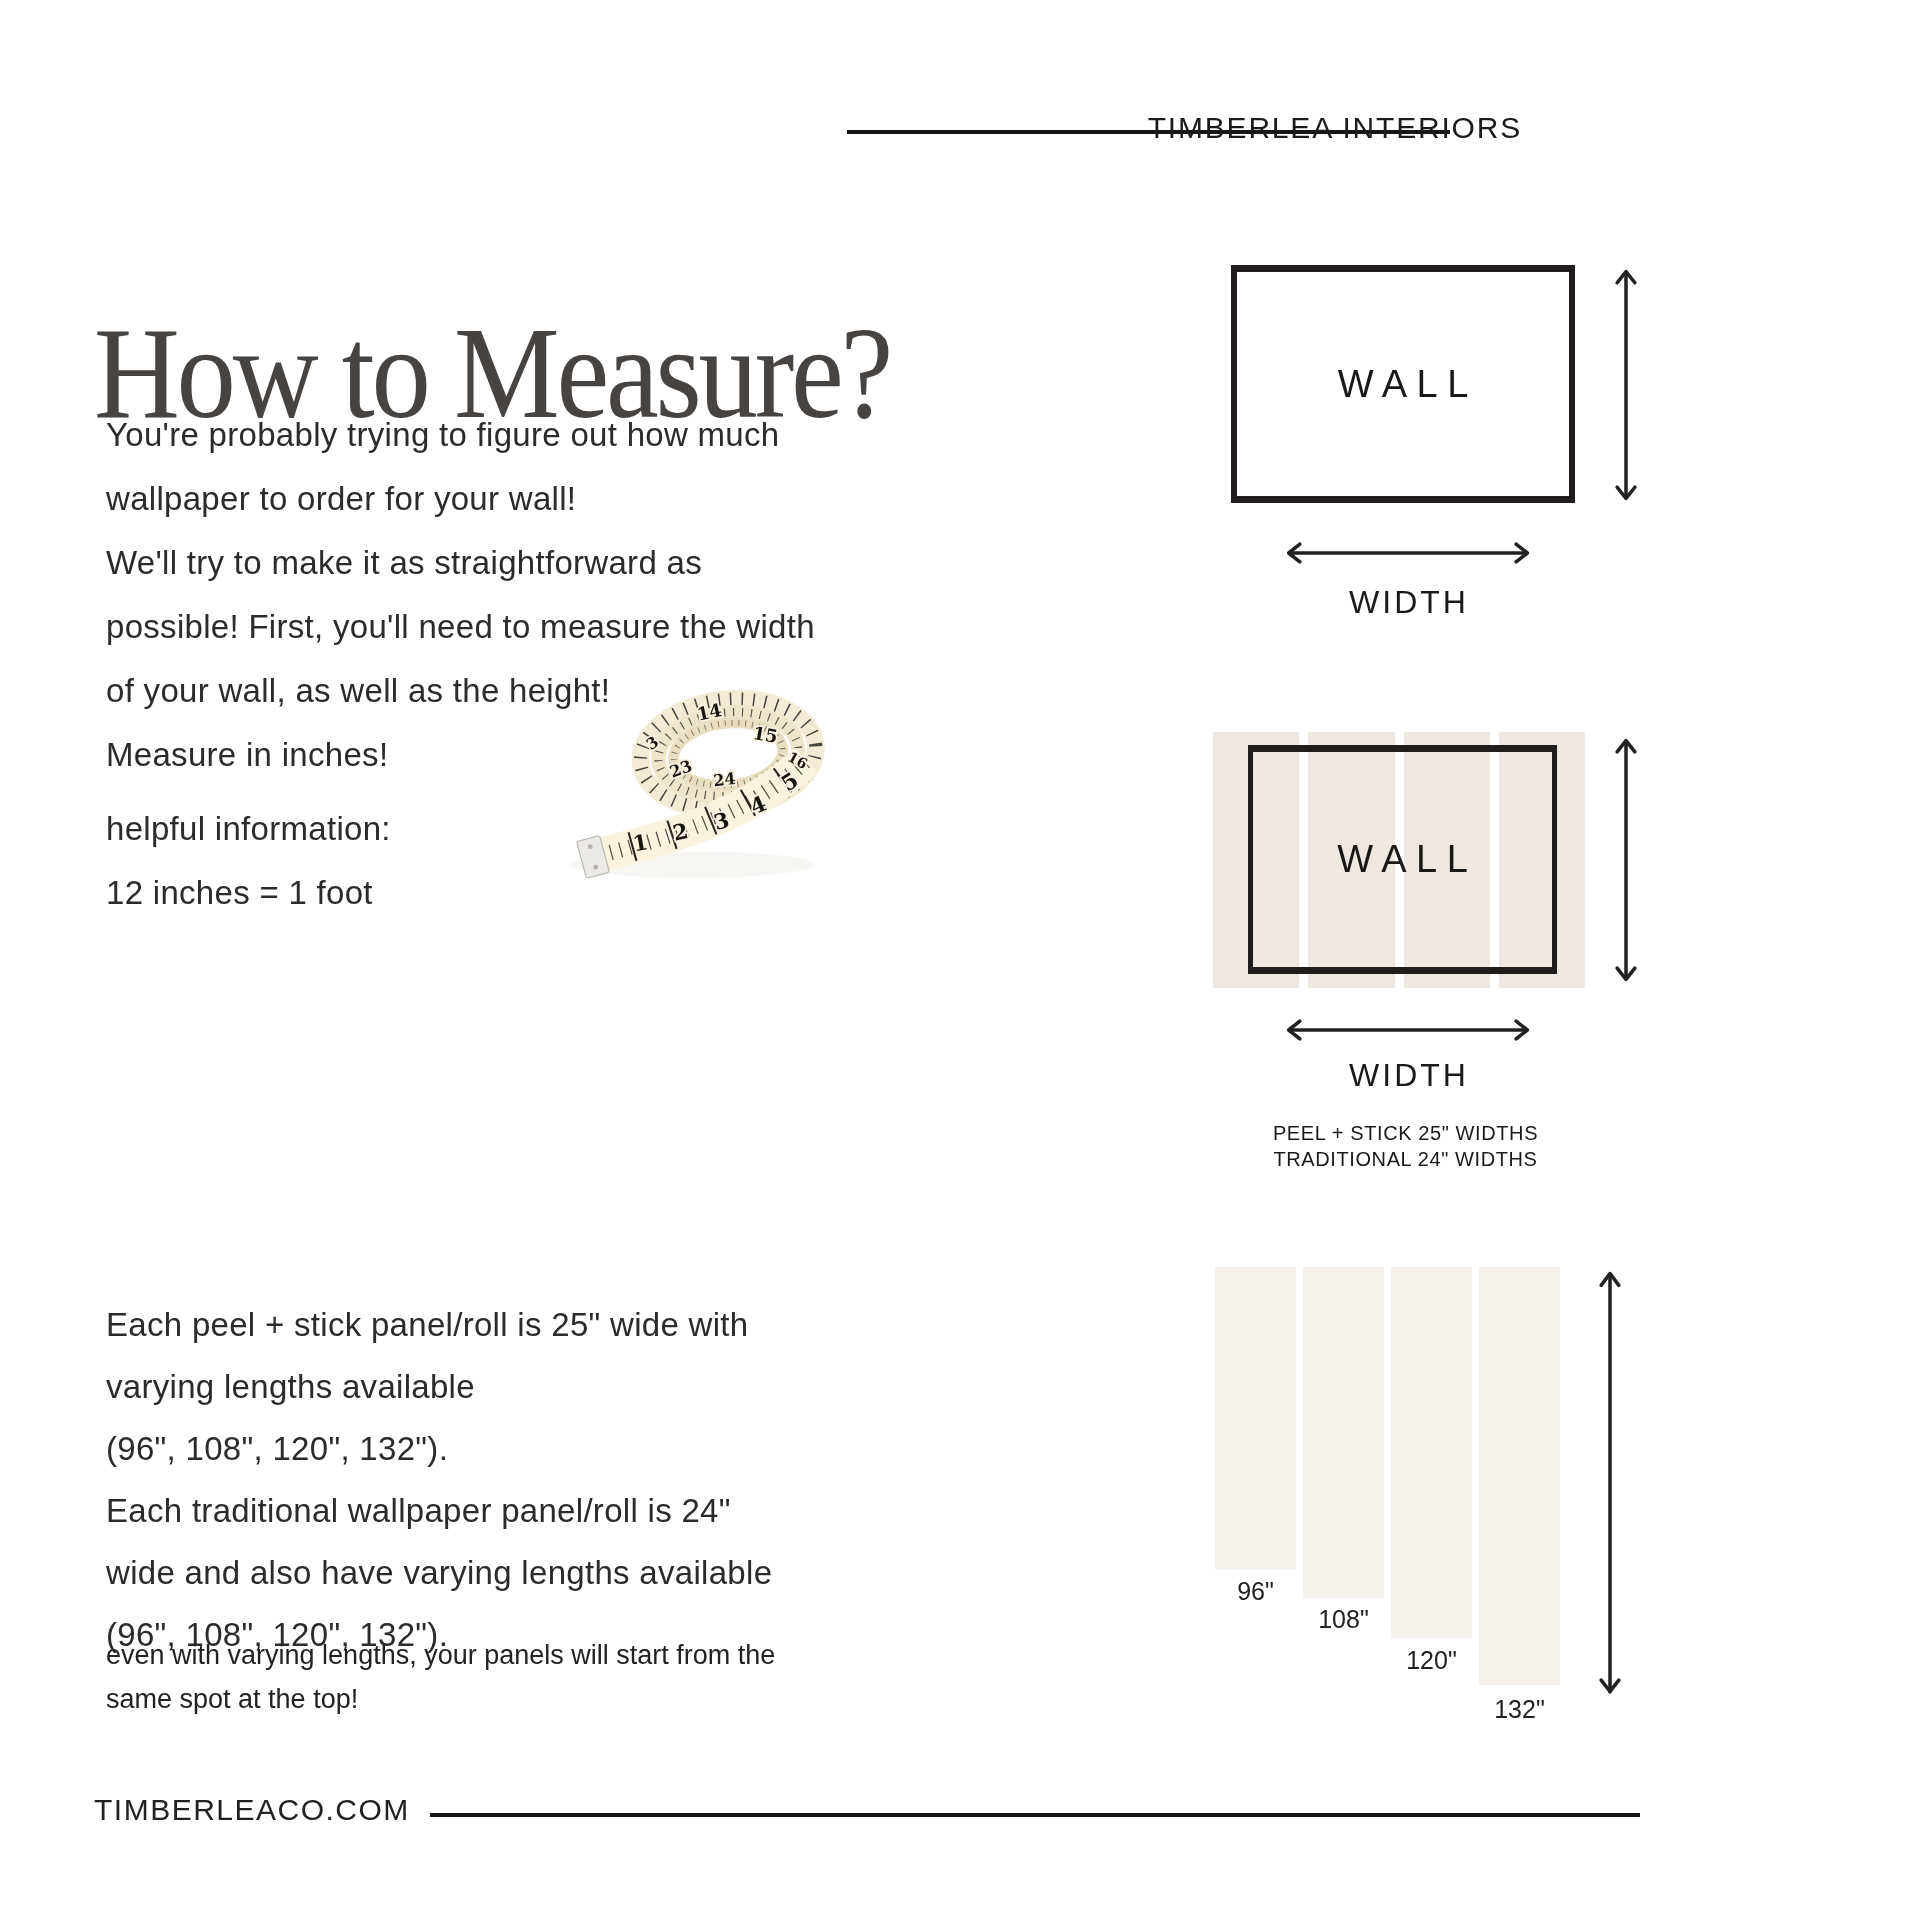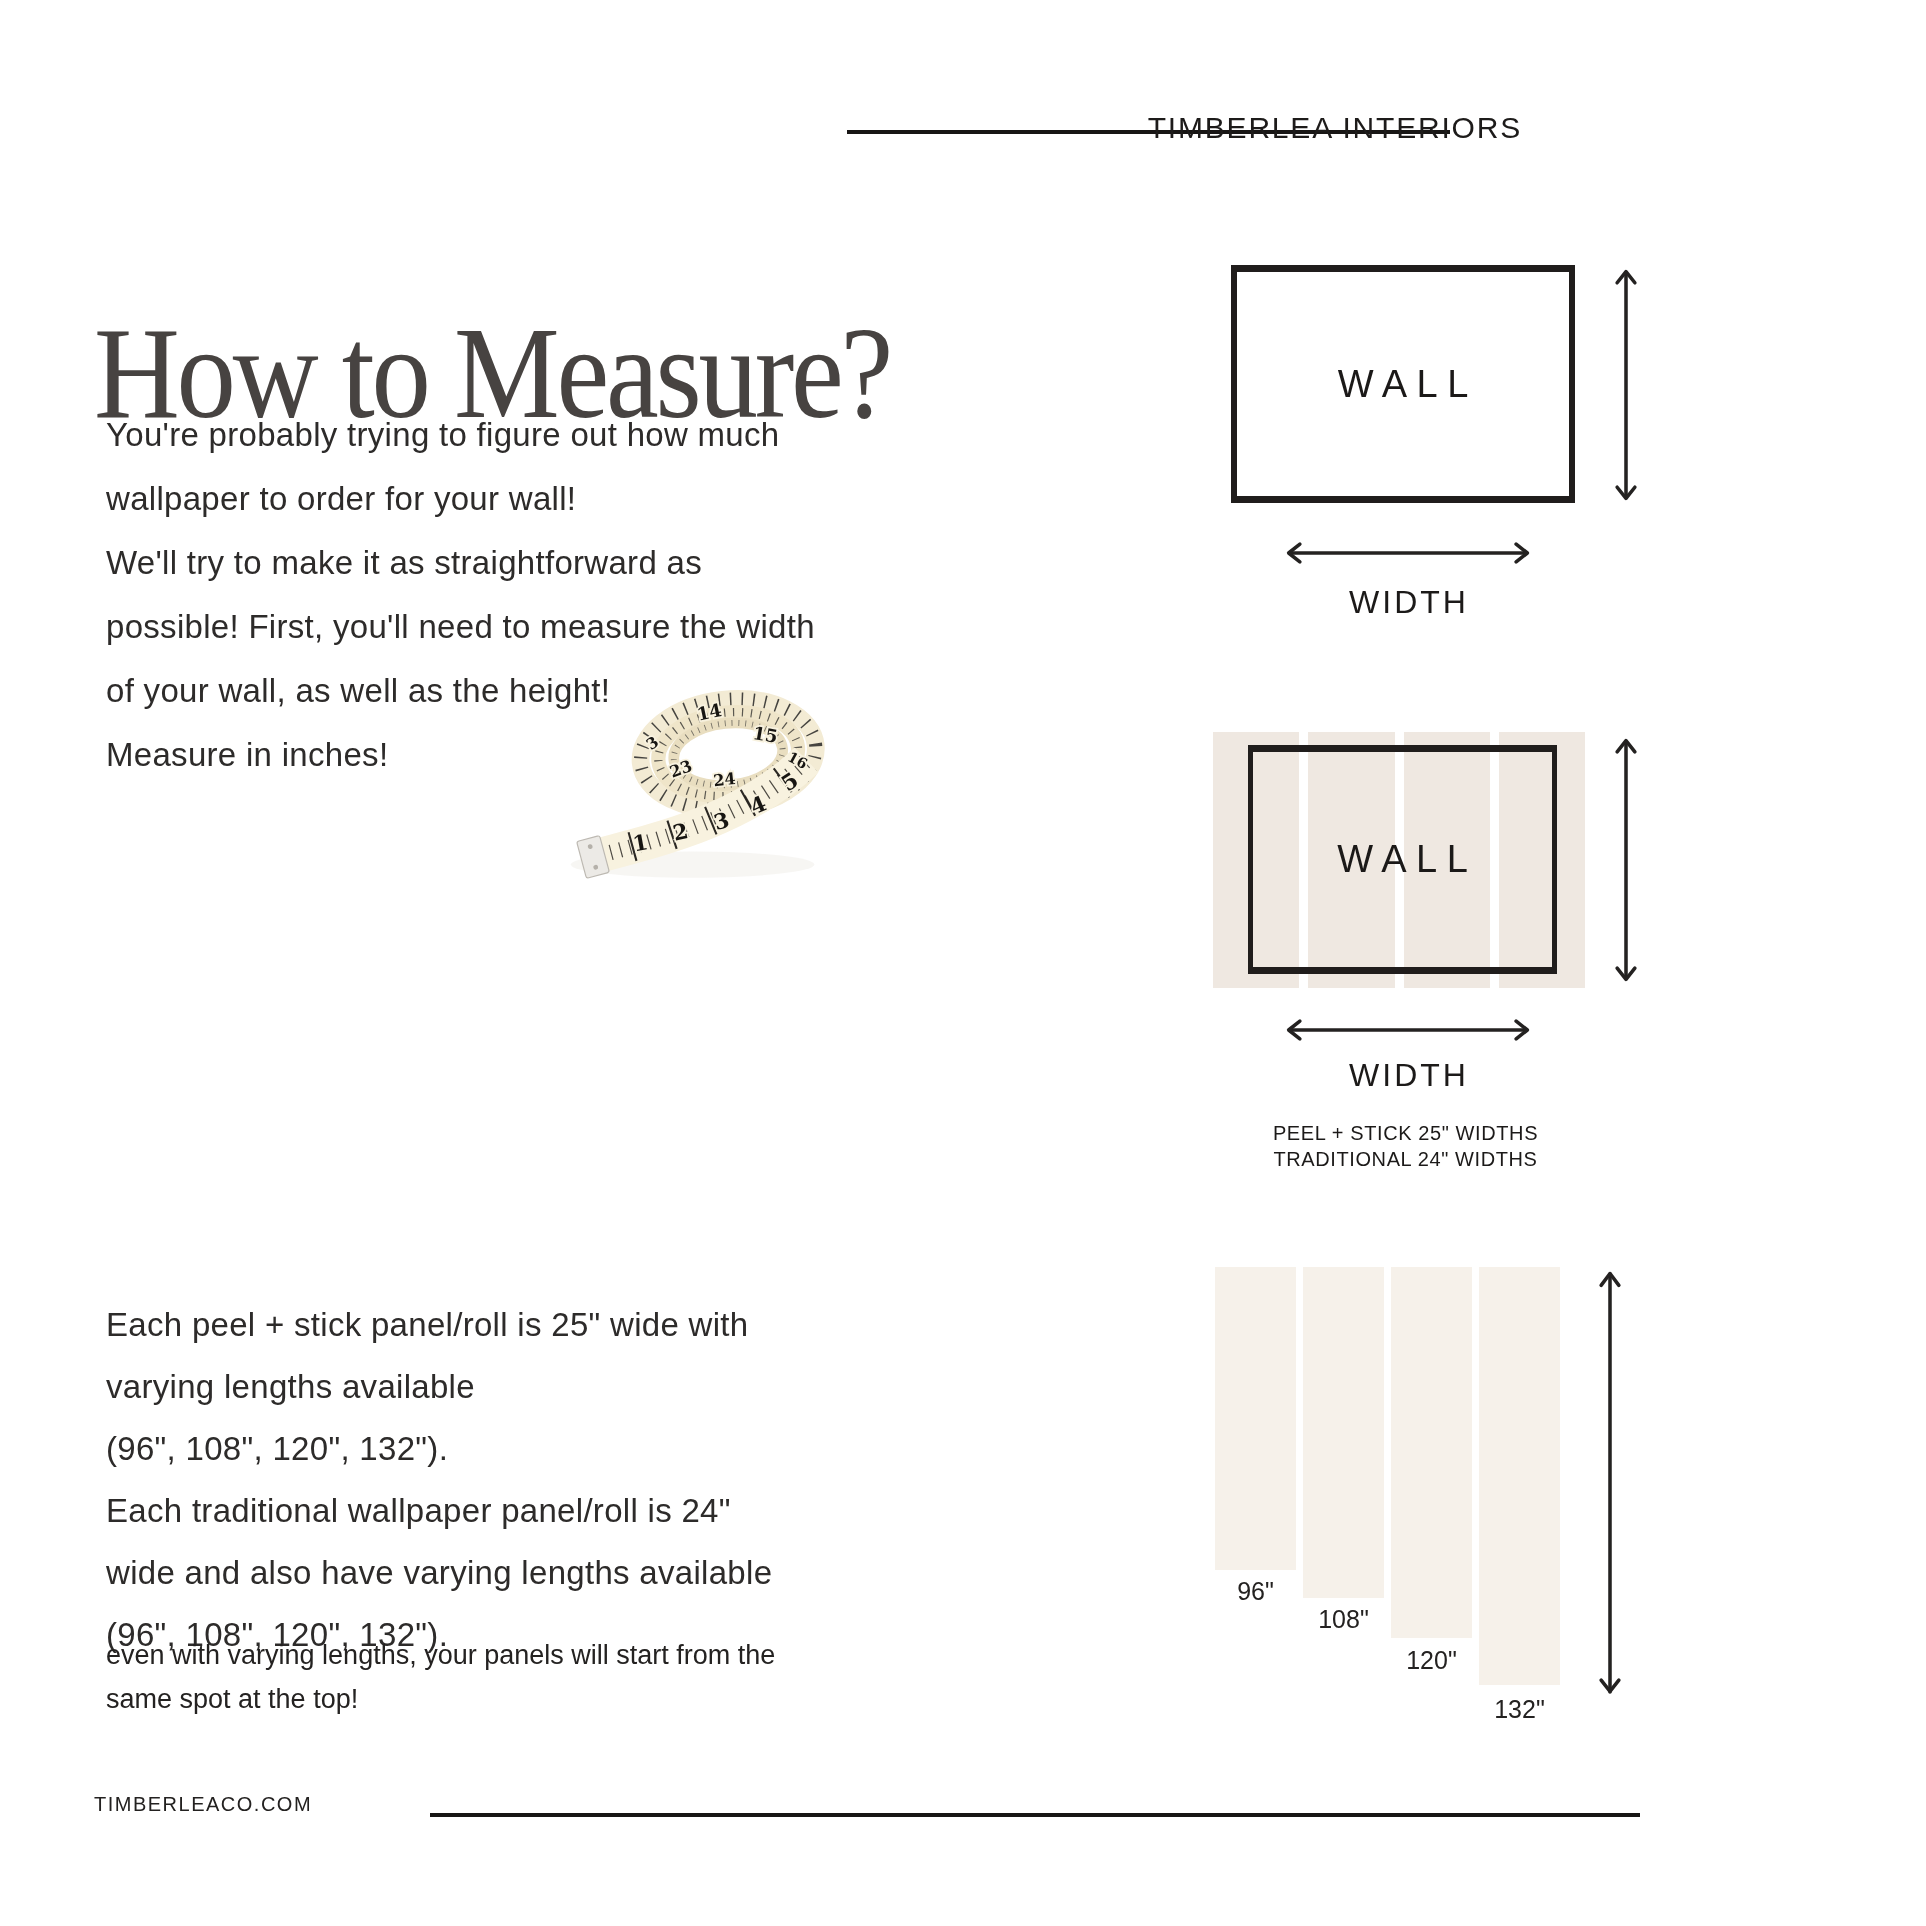--- a/index.html
+++ b/index.html
@@ -22,21 +22,21 @@
   .p-intro{top:370px;}
   .p-helpful{top:764px;}
   .p-panels{top:930px;}
   .p-print{top:1099px;}
   .p-sizes{top:1261px;line-height:62px;}
   .fine-print{position:absolute;left:106px;top:1606px;font-size:27px;line-height:44px;
               color:#242221;white-space:pre-line;}
   .fine-print b{font-weight:normal;}
 
   
-  .footer-text{position:absolute;left:94px;top:1793px;font-size:20px;letter-spacing:1.5px;color:#232120;}
+  .footer-text{position:absolute;left:94px;top:1793px;font-size:30px;letter-spacing:1.5px;color:#232120;}
   .footer-line{left:430px;top:1813px;width:1496px;height:4.2px;}
 
   
   .wallbox{position:absolute;border:6px solid #201d1c;box-sizing:border-box;
            display:flex;align-items:center;justify-content:center;background:transparent;}
   .d1-box{left:1231px;top:265px;width:344px;height:238px;border-width:7.7px 6px;}
   .wall-label{font-size:38px;letter-spacing:9.5px;padding-left:9.5px;color:#1b1918;}
 
   .d2-wrap{position:absolute;left:1213px;top:732px;width:372px;height:256px;display:flex;gap:9px;}
   .d2-wrap .panel{flex:1;background:#EFE8E1;}
@@ -85,20 +85,22 @@
   <div class="brand">TIMBERLEA INTERIORS</div>
 
   <h1 class="title">How to Measure?</h1>
 
   <p class="para p-intro">You're probably trying to figure out how much
 wallpaper to order for your wall!
 We'll try to make it as straightforward as
 possible! First, you'll need to measure the width
 of your wall, as well as the height!
 Measure in inches!</p>
+  <p class="para p-helpful">helpful information:
+12 inches = 1 foot</p>
   <p class="para p-sizes">Each peel + stick panel/roll is 25" wide with
 varying lengths available
 (96", 108", 120", 132").
 Each traditional wallpaper panel/roll is 24"
 wide and also have varying lengths available
 (96", 108", 120", 132").</p>
   <p class="fine-print"><span>even with varying lengths, your panels will start from the
 same spot at the </span><b>top</b><span>!</span></p>
 
   <svg class="tape" width="297" height="202" viewBox="0 0 500 340">

